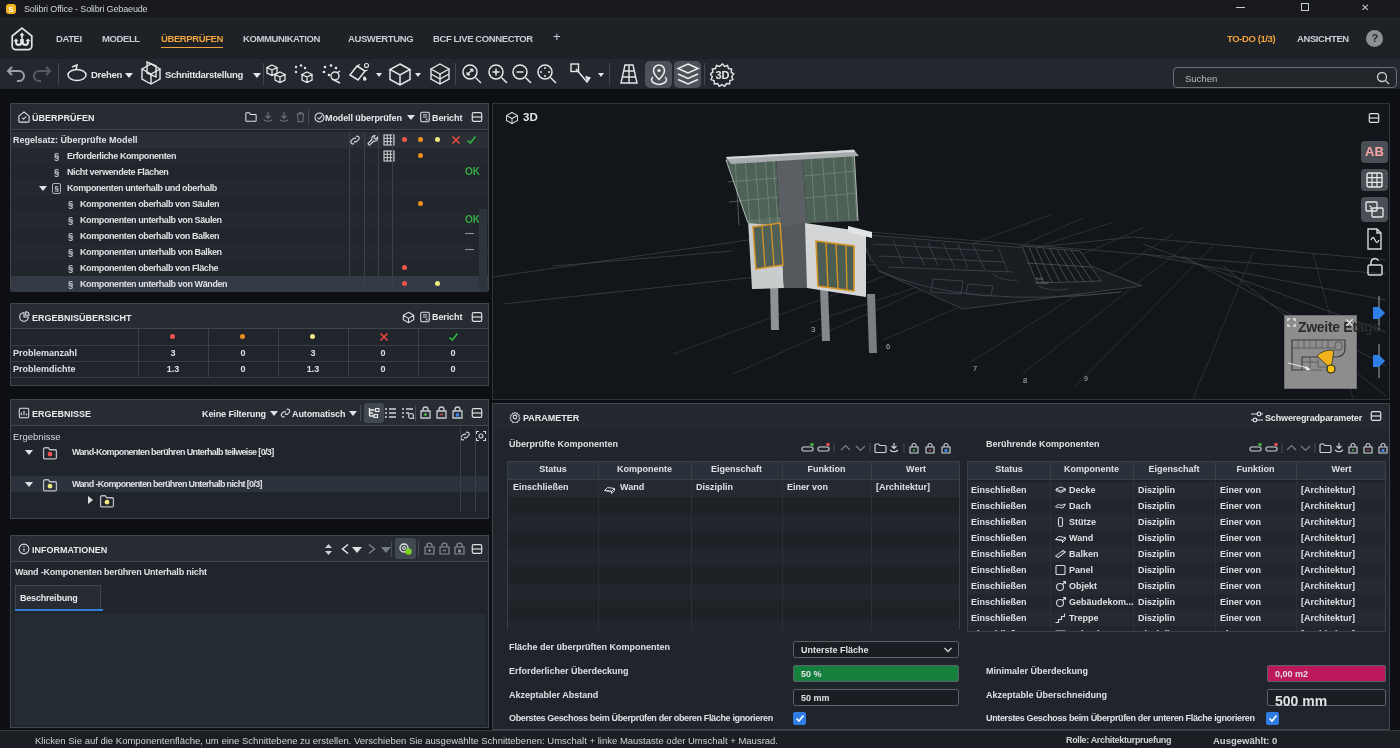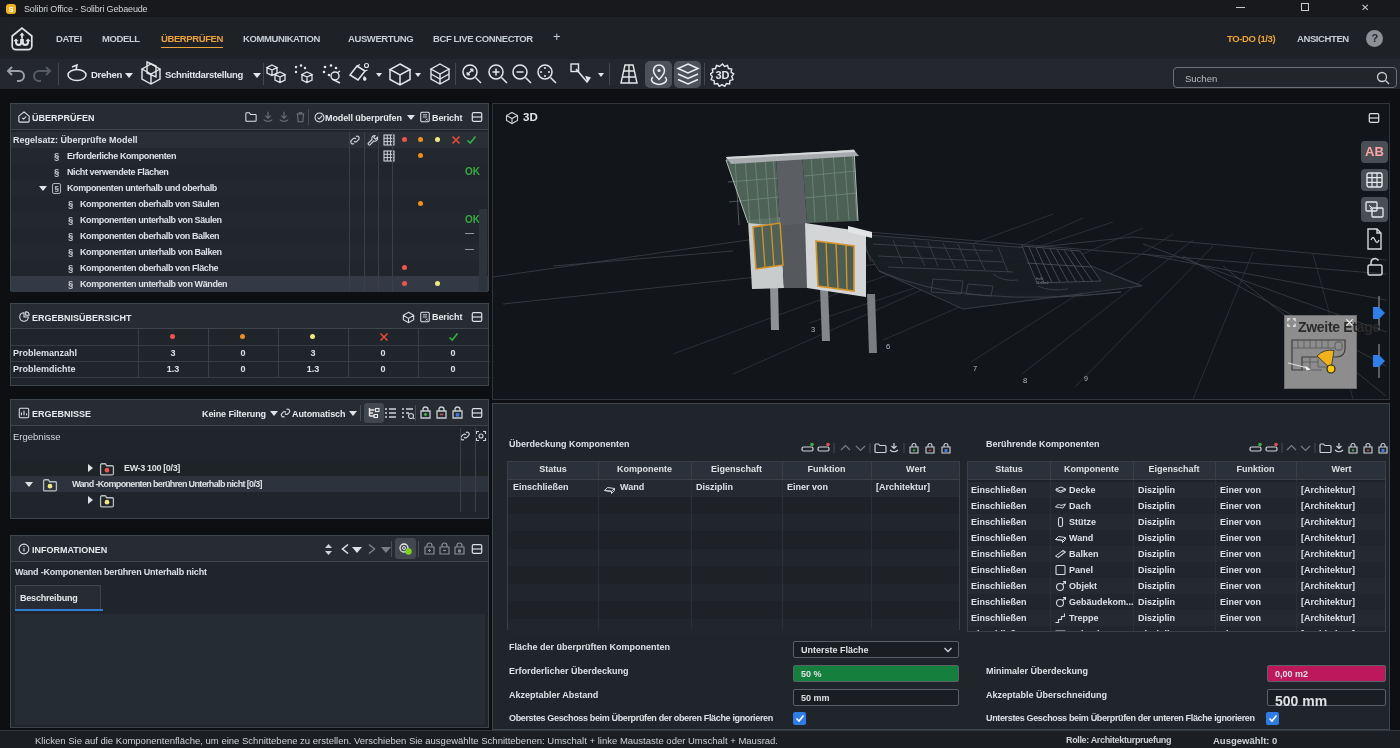--- a/index.html
+++ b/index.html
@@ -399,27 +399,27 @@
     <div class="row" style="top:28px;height:16px;">
         <span style="position:absolute;left:2px;top:3px;font-weight:400;font-size:9.5px;color:#d5d8db;">Ergebnisse</span>
       <svg style="position:absolute;left:448px;top:2px;" width="12" height="12" viewBox="0 0 12 12">
           <path d="M7 2.5 a2 2 0 0 1 2.8 2.8 l-2 2 a2 2 0 0 1 -2.8 0 M5 9.5 a2 2 0 0 1 -2.8 -2.8 l2 -2 a2 2 0 0 1 2.8 0" fill="none" stroke="#cfd3d7" stroke-width="1.2"></path>
         </svg>
       <svg style="position:absolute;left:464px;top:2px;" width="12" height="12" viewBox="0 0 12 12">
           <circle cx="6" cy="6" r="2" fill="none" stroke="#cfd3d7" stroke-width="1.1"></circle>
           <path d="M1.5 4 V1.5 H4 M8 1.5 h2.5 V4 M10.5 8 v2.5 H8 M4 10.5 H1.5 V8" fill="none" stroke="#cfd3d7" stroke-width="1.1"></path>
         </svg>
     </div>
-    <div class="row" style="top:60px;background:#1e2328;">
-      <div style="position:absolute;left:77px;top:4px;width:0;height:0;border-top:4px solid transparent;border-bottom:4px solid transparent;border-left:5px solid #dfe2e5;"></div>
-      <svg style="position:absolute;left:88px;top:2px;" width="16" height="14" viewBox="0 0 13 12">
+    <div class="row" style="top:44px;">
+      <div style="position:absolute;left:14px;top:6px;width:0;height:0;border-left:4px solid transparent;border-right:4px solid transparent;border-top:5px solid #dfe2e5;"></div>
+      <svg style="position:absolute;left:31px;top:2px;" width="16" height="14" viewBox="0 0 13 12">
           <path d="M1 2.5 a1 1 0 0 1 1 -1 h3 l1.2 1.7 H11 a1 1 0 0 1 1 1 V10 a1 1 0 0 1 -1 1 H2 a1 1 0 0 1 -1 -1 Z" fill="none" stroke="#b9bdc1" stroke-width="1.1"></path>
           <circle cx="6.5" cy="7" r="2" fill="#f0544c"></circle>
         </svg>
-      <span style="position:absolute;left:113px;top:3px;font-weight:700;letter-spacing:-0.35px;">EW-3 100 [0/3]</span>
+      <span style="position:absolute;left:61px;top:3px;font-weight:700;letter-spacing:-0.65px;">Wand-Komponenten berühren Unterhalb teilweise [0/3]</span>
       </div>
     <div class="row" style="top:76px;background:#2c333d;">
       <div style="position:absolute;left:14px;top:6px;width:0;height:0;border-left:4px solid transparent;border-right:4px solid transparent;border-top:5px solid #dfe2e5;"></div>
       <svg style="position:absolute;left:31px;top:2px;" width="16" height="14" viewBox="0 0 13 12">
           <path d="M1 2.5 a1 1 0 0 1 1 -1 h3 l1.2 1.7 H11 a1 1 0 0 1 1 1 V10 a1 1 0 0 1 -1 1 H2 a1 1 0 0 1 -1 -1 Z" fill="none" stroke="#b9bdc1" stroke-width="1.1"></path>
           <circle cx="6.5" cy="7" r="2" fill="#efe97d"></circle>
         </svg>
       <span style="position:absolute;left:61px;top:3px;font-weight:700;letter-spacing:-0.65px;">Wand -Komponenten berühren Unterhalb nicht [0/3]</span>
       </div>
     <div class="row" style="top:92px;">
@@ -623,21 +623,38 @@
         <rect x="47" y="6" width="7" height="8" rx="2" fill="none" stroke="#555" stroke-width="0.9"></rect>
         <path d="M14 26 H30 M22 21 V34 M30 23 V31 H40 M14 34 H34" stroke="#555" stroke-width="0.8" fill="none"></path>
         <path d="M0 27 L20 32" stroke="#ececec" stroke-width="0.9"></path>
         <path d="M17 30 l6 3.5 l-4.5 1 z" fill="#f2f2f2"></path>
         <path d="M43 33 L29 20 A 19 19 0 0 1 46 14.5 Z" fill="#efb21a" stroke="#3a3a3a" stroke-width="0.9"></path>
         <circle cx="43" cy="33" r="4" fill="#ffc60a" stroke="#222" stroke-width="1.2"></circle>
       </svg>
     </div>
   </div>
   <div class="panel" id="p-param" style="left:492px;top:403px;width:898px;height:327px;">
-    <div style="position:absolute;left:16px;top:35px;font-size:9px;font-weight:700;color:#dee1e4;">Überdeckung Komponenten</div>
+    <div class="phead" style="background:#23282e;border-bottom:none;">
+      <svg style="position:absolute;left:16px;top:7px;" width="12" height="12" viewBox="0 0 14 14">
+          <circle cx="7" cy="7" r="2.2" fill="none" stroke="#dfe2e5" stroke-width="1.2"></circle>
+          <path d="M7 1.2 l.9 1.8 2 -.6 .3 2 2 .4 -.7 1.9 1.6 1.3 -1.6 1.3 .7 1.9 -2 .4 -.3 2 -2 -.6 -.9 1.8 -.9 -1.8 -2 .6 -.3 -2 -2 -.4 .7 -1.9 -1.6 -1.3 1.6 -1.3 -.7 -1.9 2 -.4 .3 -2 2 .6 z" fill="none" stroke="#dfe2e5" stroke-width="1"></path>
+        </svg>
+      <div class="ptitle" style="left:30px;">PARAMETER</div>
+      <svg style="position:absolute;left:757px;top:7px;" width="14" height="12" viewBox="0 0 14 12">
+          <path d="M1 3 h12 M1 9 h12" stroke="#dfe2e5" stroke-width="1.2"></path>
+          <circle cx="9" cy="3" r="1.8" fill="#23282e" stroke="#dfe2e5" stroke-width="1.2"></circle>
+          <circle cx="5" cy="9" r="1.8" fill="#23282e" stroke="#dfe2e5" stroke-width="1.2"></circle>
+        </svg>
+      <div class="ptitle" style="left:772px;font-size:9px;letter-spacing:-0.15px;">Schweregradparameter</div>
+      <svg style="position:absolute;left:877px;top:6px;" width="12" height="12" viewBox="0 0 14 14">
+          <rect x="1.5" y="2" width="11" height="10" rx="1.5" fill="none" stroke="#dfe2e5" stroke-width="1.4"></rect>
+          <path d="M1.5 7 h11" stroke="#dfe2e5" stroke-width="1.4"></path>
+        </svg>
+    </div>
+    <div style="position:absolute;left:16px;top:35px;font-size:9px;font-weight:700;color:#dee1e4;">Überprüfte Komponenten</div>
     <div style="position:absolute;left:493px;top:35px;font-size:9px;font-weight:700;color:#dee1e4;">Berührende Komponenten</div>
 
     <div style="position:absolute;left:308px;top:37px;width:160px;height:15px;">
       <svg width="160" height="15" viewBox="0 0 160 15">
         <g stroke="#cfd3d7" fill="none" stroke-width="1.2">
           <rect x="1" y="6" width="11" height="4" rx="1.5"></rect>
             <circle cx="11" cy="3.5" r="1.8" fill="#3fae4a" stroke="none"></circle>
           <rect x="17" y="6" width="11" height="4" rx="1.5"></rect>
             <circle cx="27" cy="3.5" r="1.8" fill="#e05252" stroke="none"></circle>
           <path d="M33 12 V2" stroke="#474d54" stroke-width="1"></path>

